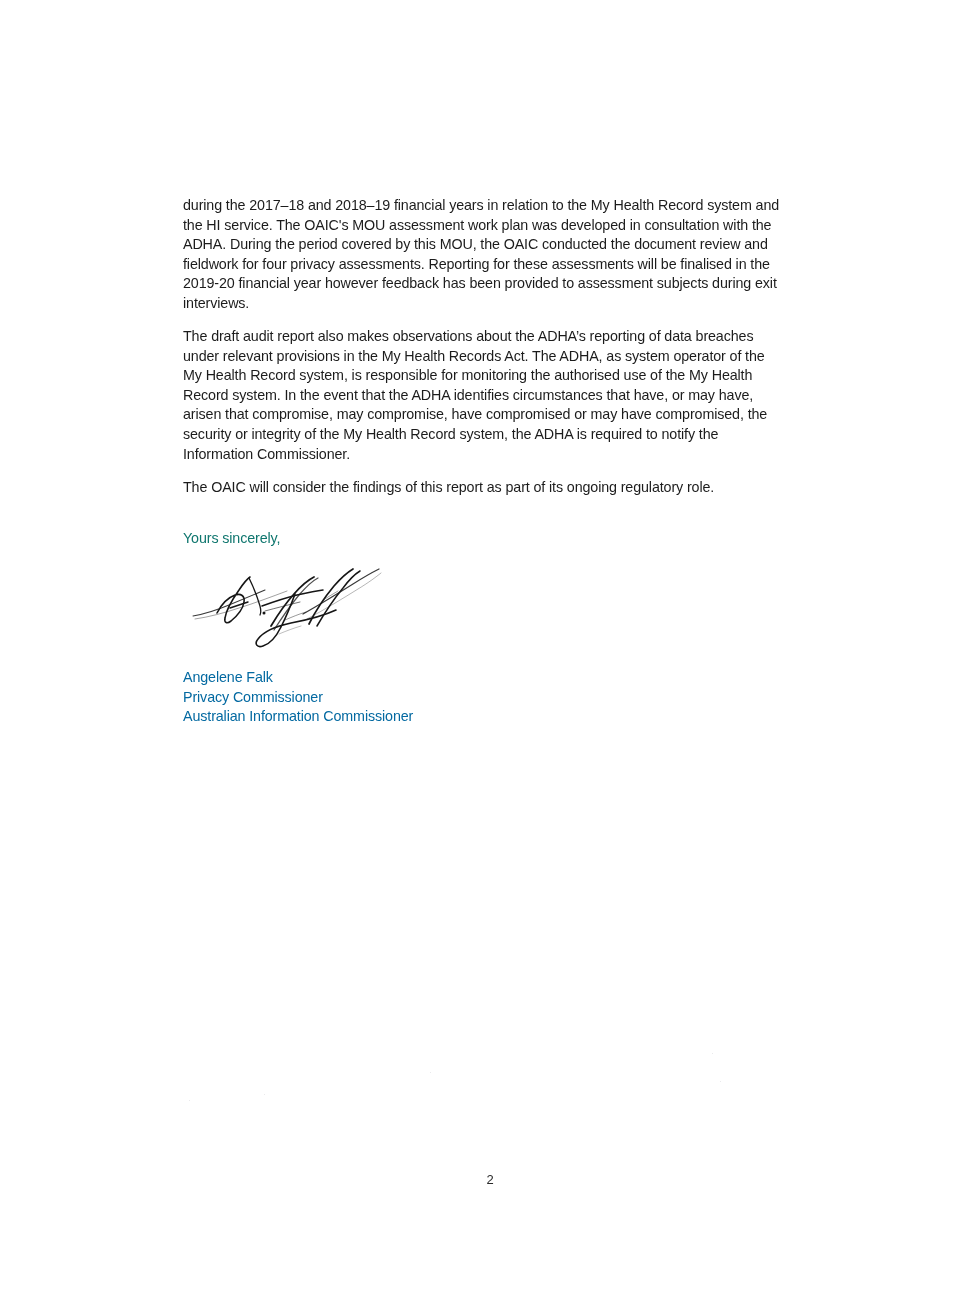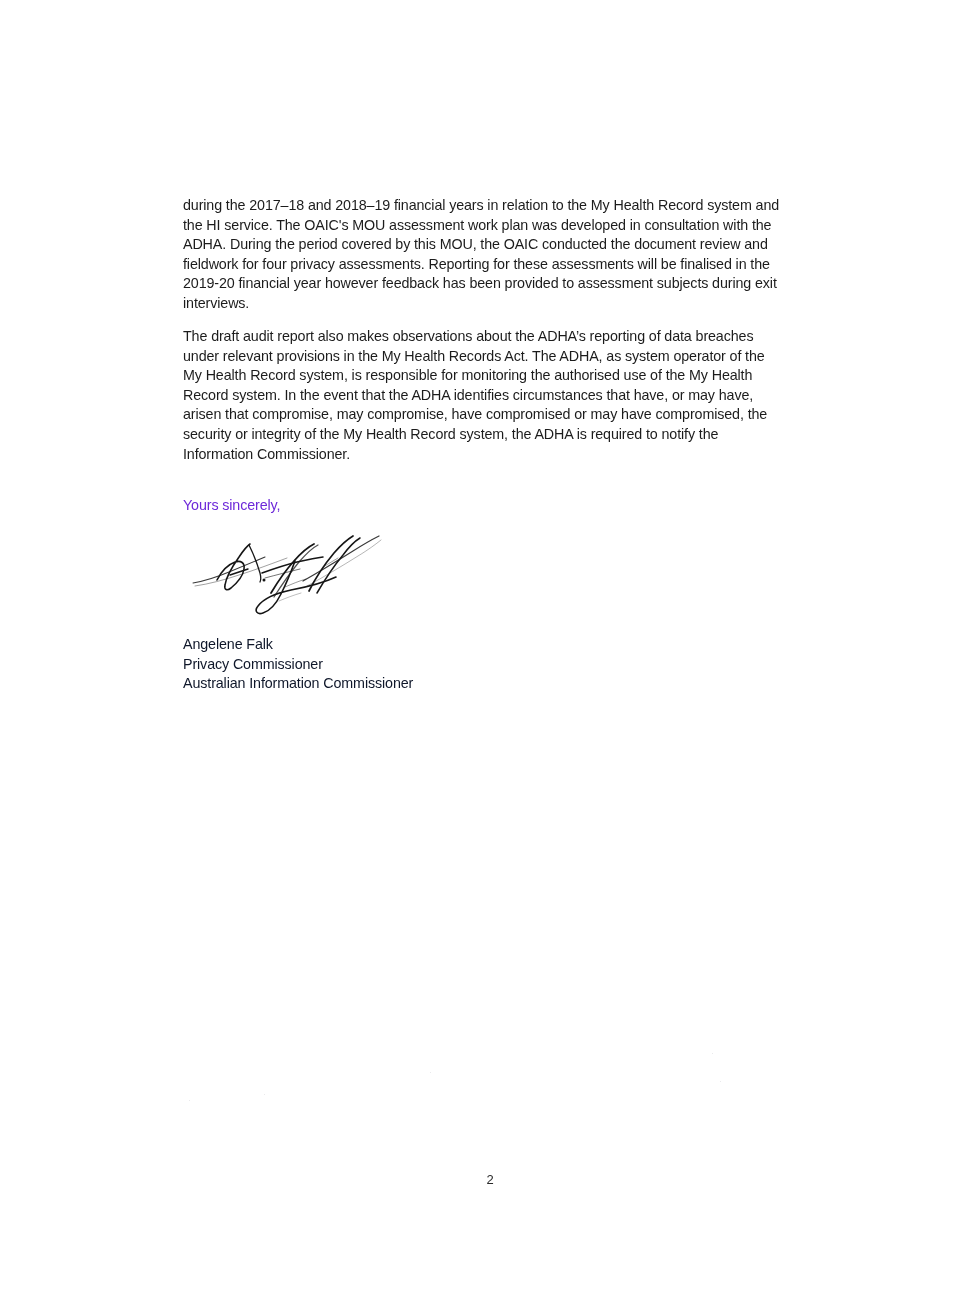--- a/index.html
+++ b/index.html
@@ -34,21 +34,21 @@
     text-align: left;
     margin: 0 0 13.5px 0;
     color: #1c1c1c;
     -webkit-font-smoothing: antialiased;
   }
   .closing {
     font-size: 14.3px;
     line-height: 19.6px;
     letter-spacing: -0.12px;
     margin: 0;
-    color: #6d28d9;
+    color: #0f766e;
   }
   .spacer-closing { height: 18px; }
 
   .signature-wrap {
     position: relative;
     margin-top: 16px;
     margin-left: 8px;
     width: 210px;
     height: 92px;
   }
@@ -56,21 +56,21 @@
     display: block;
     width: 210px;
     height: 92px;
   }
 
   .signoff {
     margin-top: 12px;
     font-size: 14.3px;
     line-height: 19.4px;
     letter-spacing: -0.12px;
-    color: #0f172a;
+    color: #0369a1;
   }
   .signoff div { white-space: nowrap; }
 
   .date-line {
     margin-top: 18px;
     font-size: 14.3px;
     line-height: 19.4px;
     letter-spacing: -0.12px;
     color: #1c1c1c;
   }
@@ -106,20 +106,21 @@
   <div class="speckle" style="left:720px; top:1081px;"></div>
 
   <div class="speckle" style="left:712px; top:1053px;"></div>
 
   <div class="content">
 
     <p class="para">during the 2017–18 and 2018–19 financial years in relation to the My Health Record system and the HI service. The OAIC's MOU assessment work plan was developed in consultation with the ADHA. During the period covered by this MOU, the OAIC conducted the document review and fieldwork for four privacy assessments. Reporting for these assessments will be finalised in the 2019-20 financial year however feedback has been provided to assessment subjects during exit interviews.</p>
 
     <p class="para">The draft audit report also makes observations about the ADHA’s reporting of data breaches under relevant provisions in the My Health Records Act. The ADHA, as system operator of the My Health Record system, is responsible for monitoring the authorised use of the My Health Record system. In the event that the ADHA identifies circumstances that have, or may have, arisen that compromise, may compromise, have compromised or may have compromised, the security or integrity of the My Health Record system, the ADHA is required to notify the Information Commissioner.</p>
 
+    <p class="para">The OAIC will consider the findings of this report as part of its ongoing regulatory role.</p>
 
     <div class="spacer-closing"></div>
 
     <div class="closing">Yours sincerely,</div>
 
     <div class="signature-wrap">
       <svg viewBox="0 0 210 92" xmlns="http://www.w3.org/2000/svg" aria-hidden="true">
         <g fill="none" stroke="#161616" stroke-linecap="round" stroke-linejoin="round">
 
           <path d="M2,52 C14,50 26,46 38,41 C50,36 62,31 74,26" stroke-width="1.1" opacity="0.85"></path>

